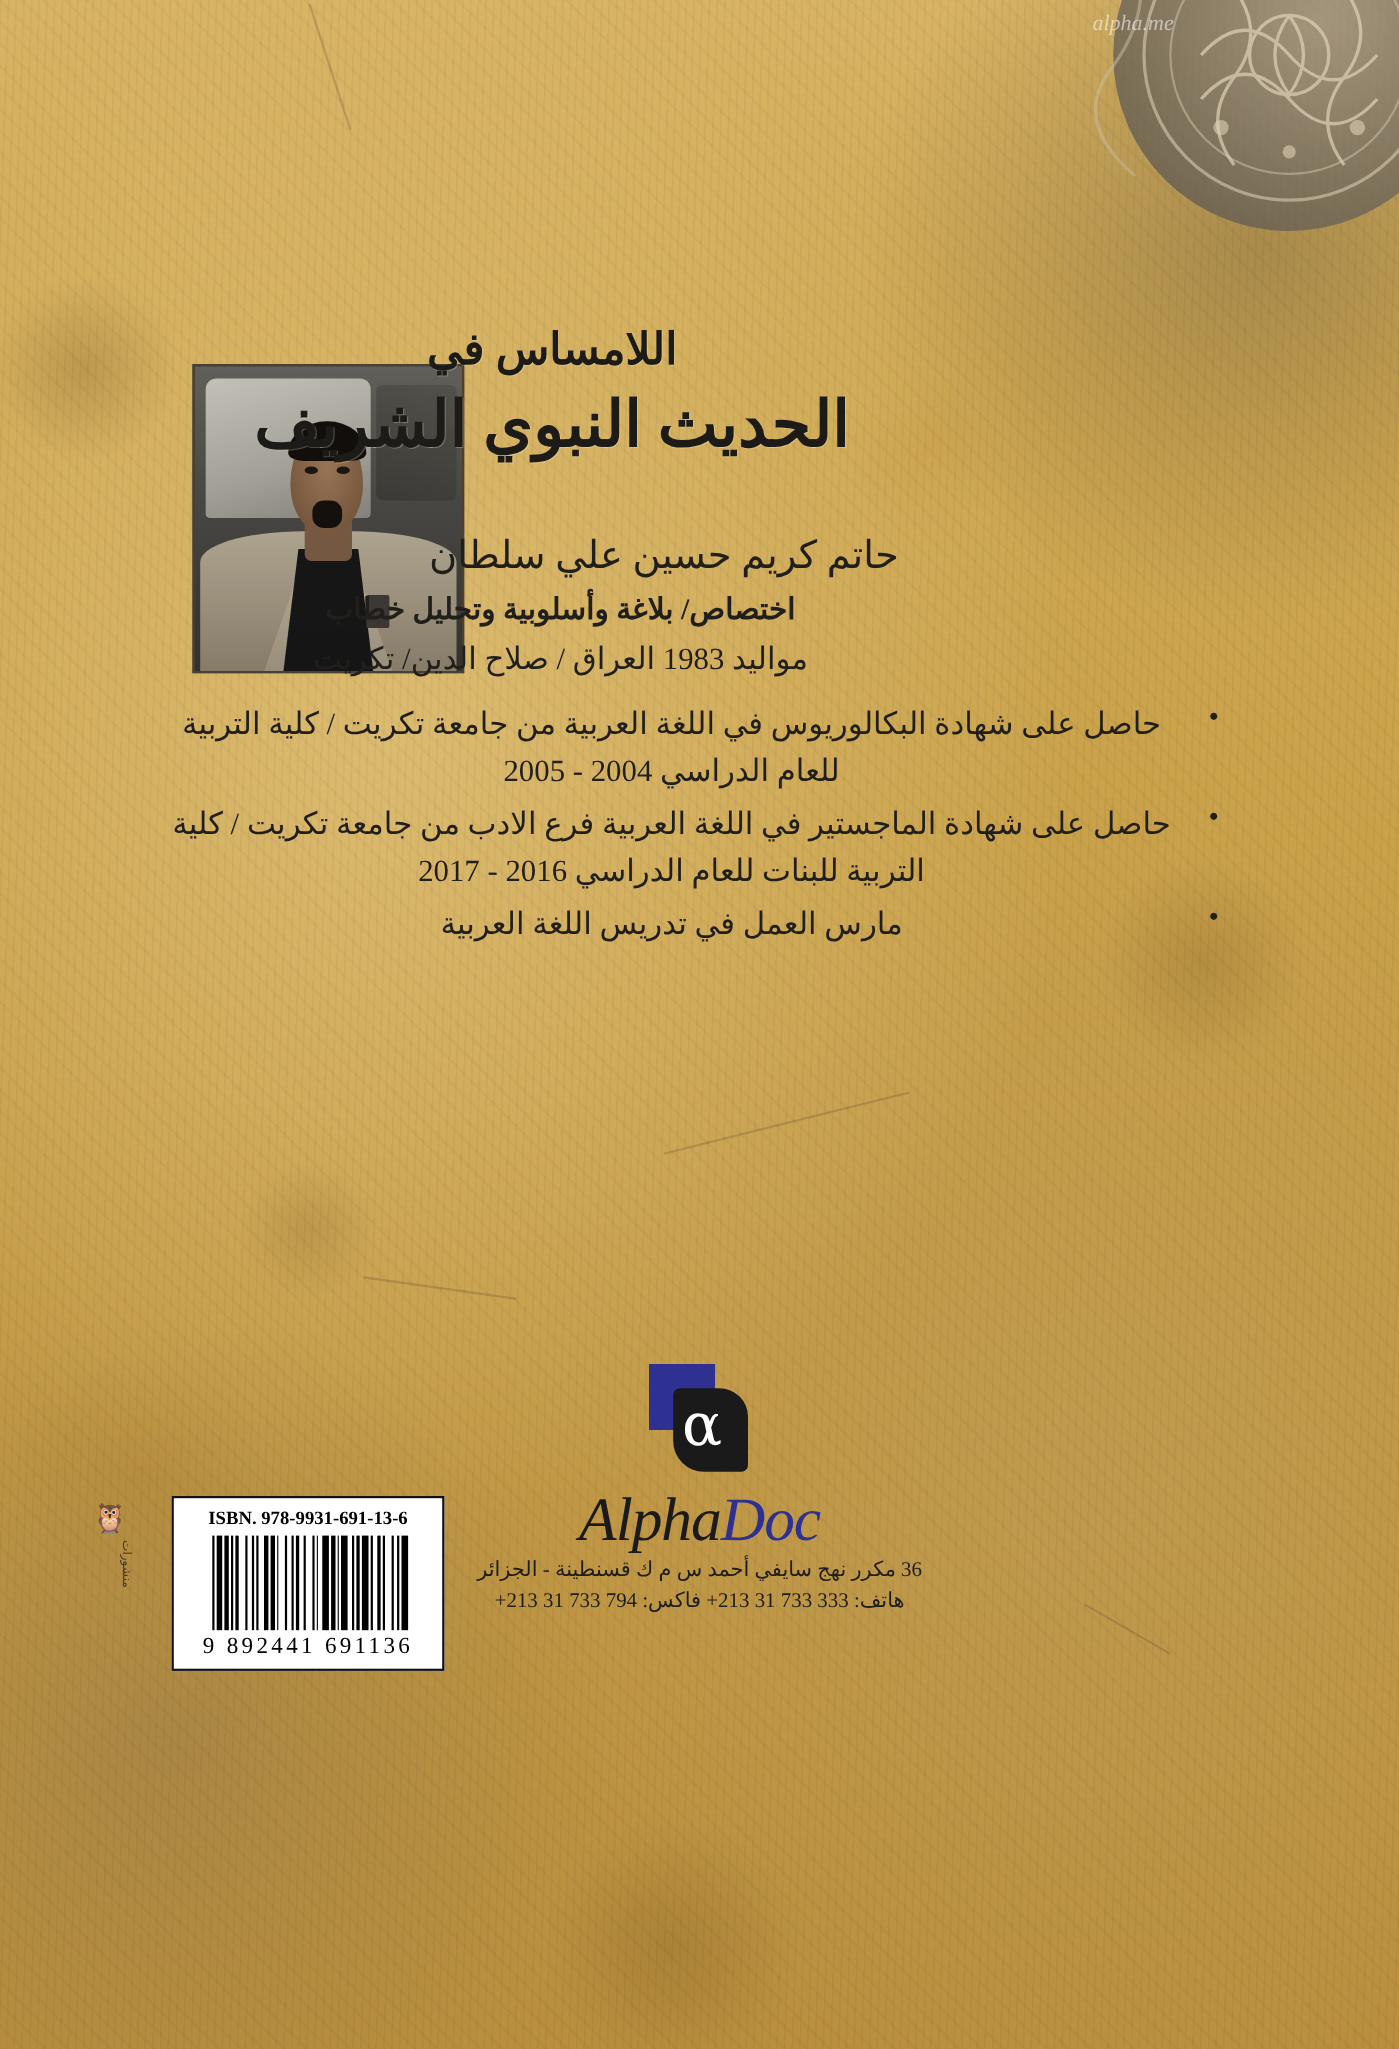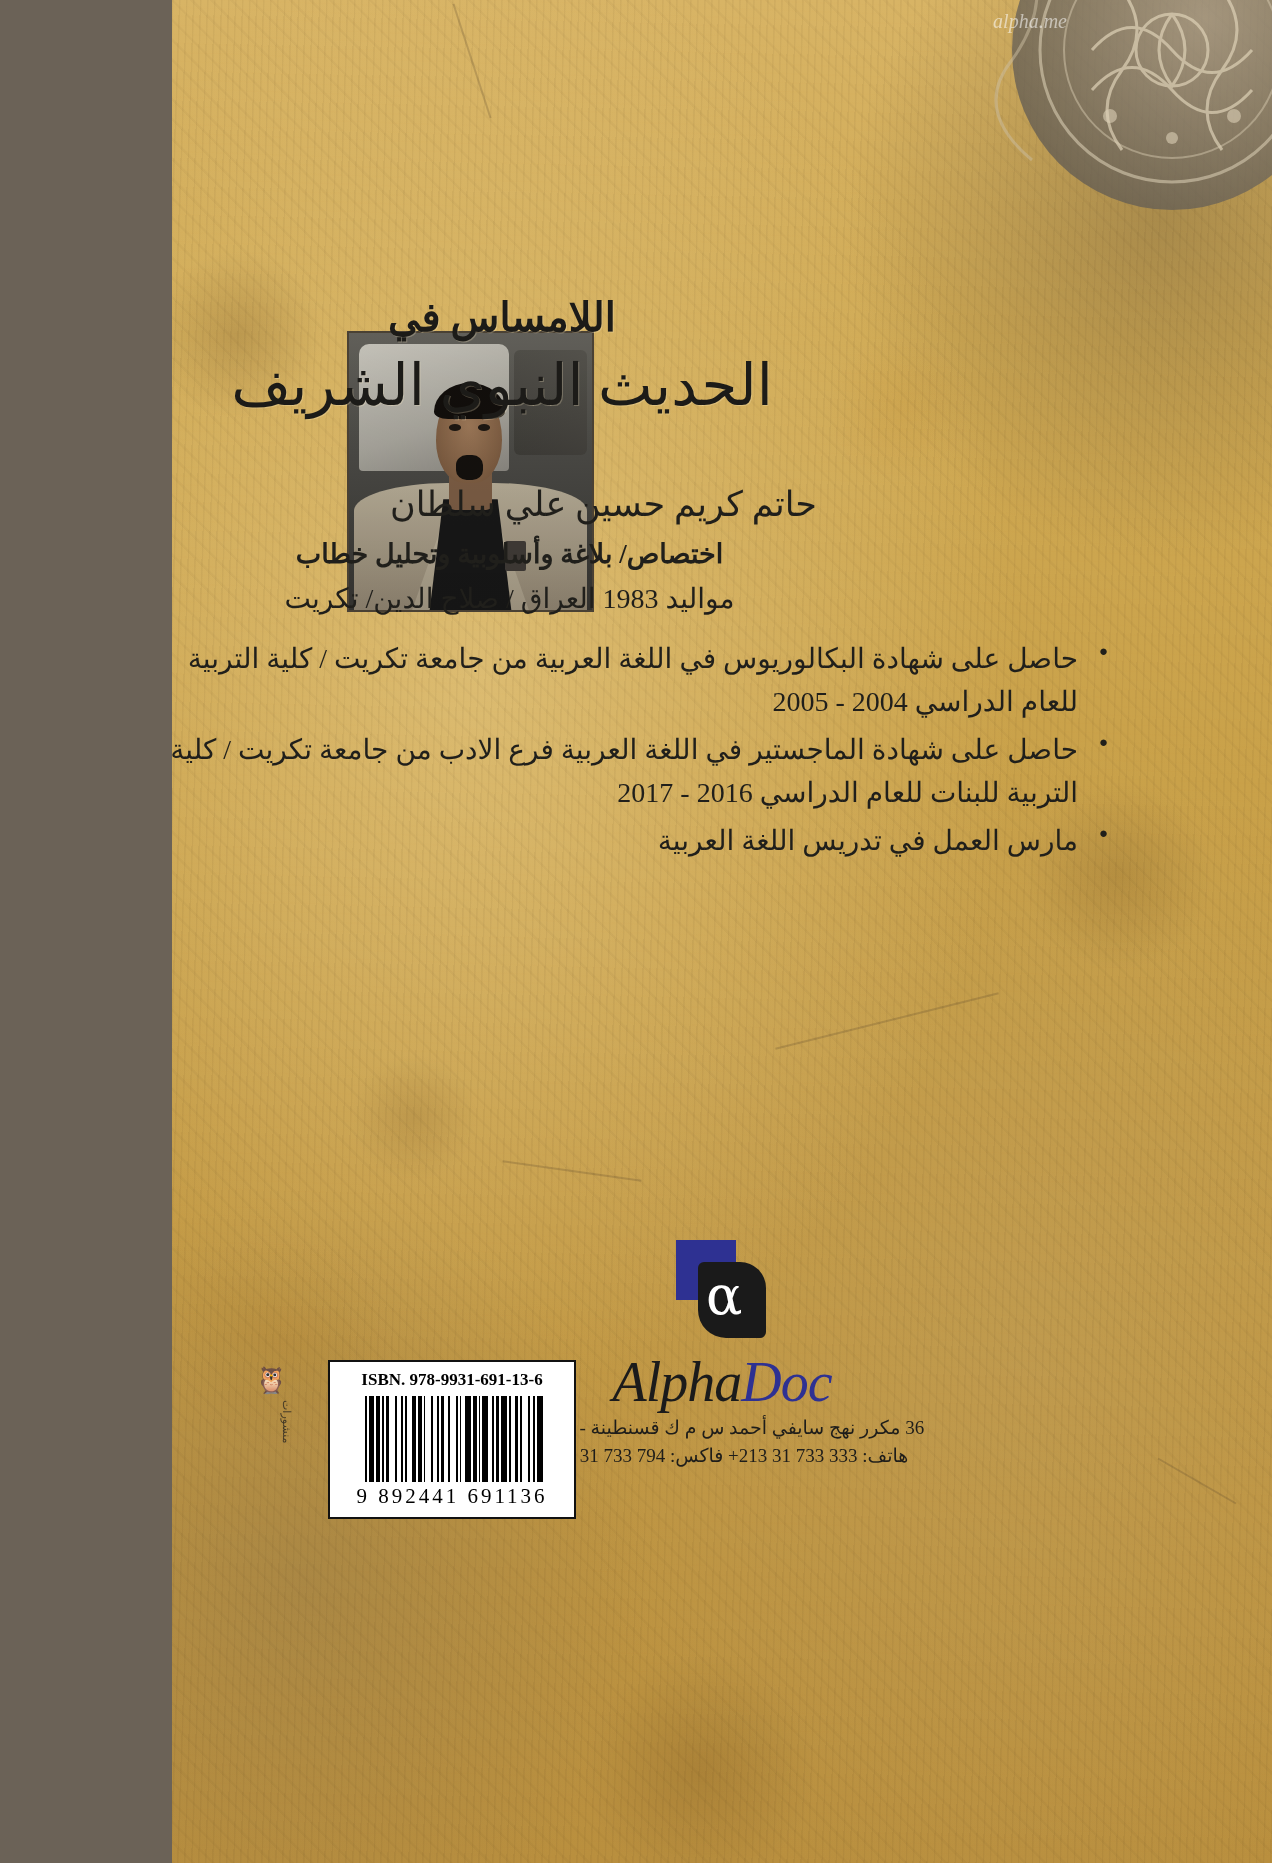--- a/index.html
+++ b/index.html
@@ -5,21 +5,21 @@
   html, body {
     margin: 0;
     padding: 0;
     background: #6b6257;
   }
   body {
     font-family: "Liberation Serif", serif;
   }
   .page {
     position: relative;
-    width: 1100px;
+    width: 1272px;
     height: 1863px;
     overflow: hidden;
     background-color: #c9a344;
     background-image:
       radial-gradient(ellipse 70% 55% at 28% 36%, rgba(226,196,126,0.75) 0%, rgba(226,196,126,0) 70%),
       radial-gradient(ellipse 60% 45% at 78% 72%, rgba(190,156,86,0.55) 0%, rgba(190,156,86,0) 72%),
       radial-gradient(ellipse 45% 30% at 12% 85%, rgba(150,122,70,0.5) 0%, rgba(150,122,70,0) 70%),
       radial-gradient(ellipse 40% 25% at 90% 12%, rgba(120,98,58,0.45) 0%, rgba(120,98,58,0) 72%),
       linear-gradient(180deg, #d8b465 0%, #cfa953 18%, #c9a149 42%, #c39a45 66%, #b98f3e 100%);
   }
@@ -175,21 +175,21 @@
   }
   .title-1 {
     font-size: 40px;
     font-weight: bold;
     letter-spacing: 0px;
     line-height: 1.1;
     text-shadow: 1px 1px 0 rgba(255,240,200,0.25);
   }
   .title-2 {
     font-size: 58px;
-    font-weight: normal;
+    font-weight: bold;
     line-height: 1.25;
     margin-top: 10px;
     text-shadow: 1px 1px 0 rgba(255,240,200,0.25);
   }
   .author-name {
     position: absolute;
     right: 455px;
     top: 484px;
     width: 630px;
     text-align: right;
@@ -226,21 +226,20 @@
     padding: 0 34px 0 0;
     list-style: none;
     color: #201f1b;
     font-size: 28px;
     line-height: 1.52;
     text-align: center;
   }
   .bio-list li {
     position: relative;
     margin-bottom: 6px;
-    text-align: right;
   }
   .bio-list li::before {
     content: "●";
     position: absolute;
     right: -30px;
     top: 2px;
     font-size: 15px;
     color: #201f1b;
   }
 

